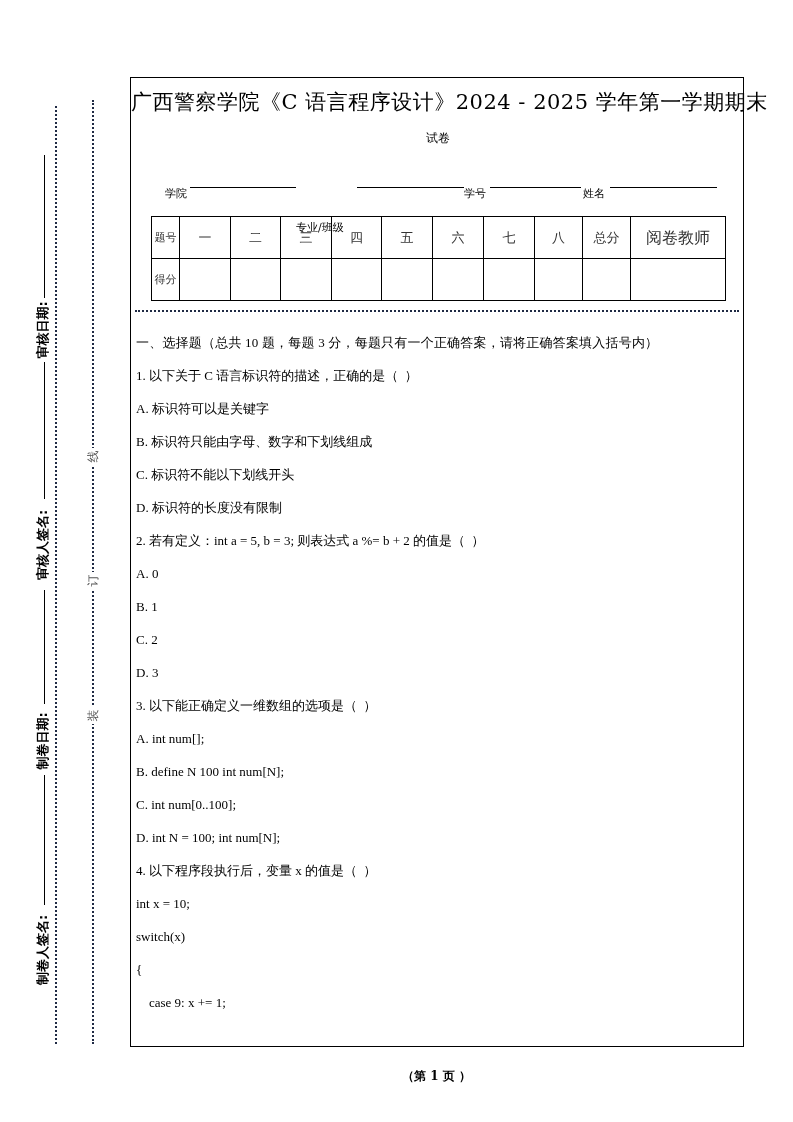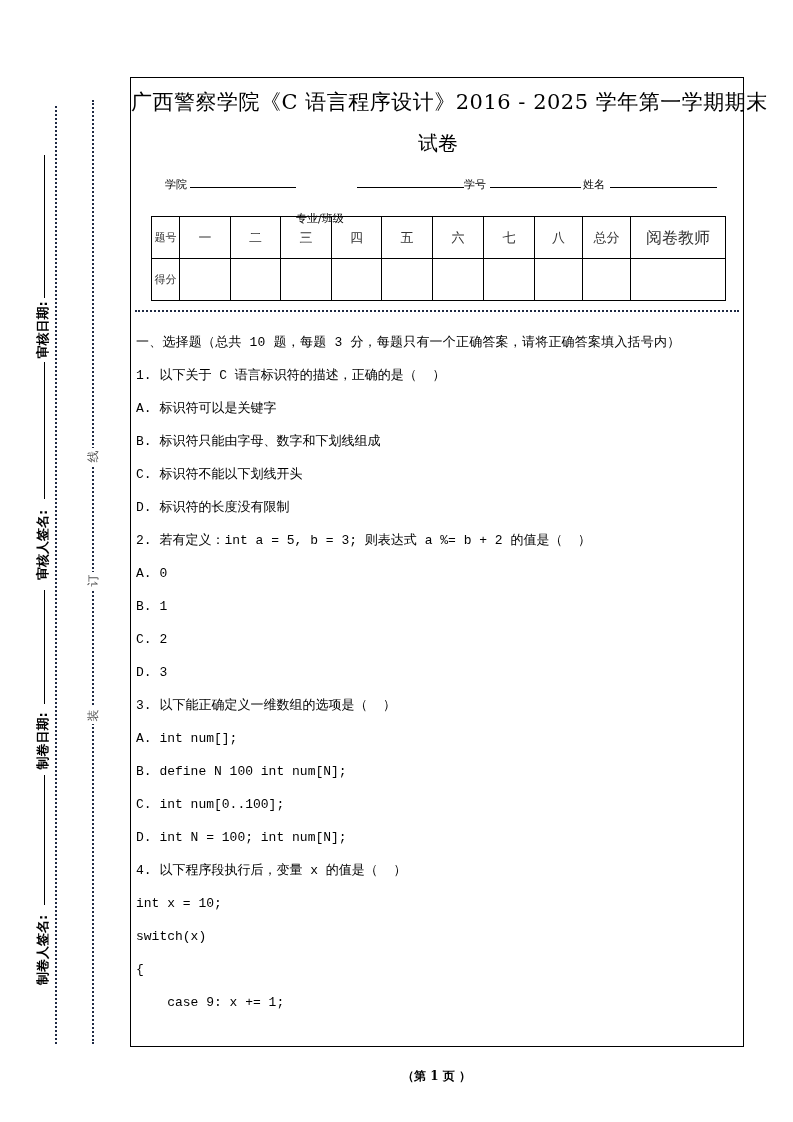--- a/index.html
+++ b/index.html
@@ -49,27 +49,27 @@
     #title-line1 {
       position: absolute; left: 0; top: 10px; width: 614px;
       text-align: center;
       font-family: "DejaVu Serif", "Liberation Serif", serif;
       font-size: 21px; letter-spacing: 0.5px; white-space: nowrap;
     }
     #title-line2 {
       position: absolute; left: 0; top: 52px; width: 614px;
       text-align: center;
       font-family: "DejaVu Serif", "Liberation Serif", serif;
-      font-size: 20px;
+      font-size: 12px;
     }
     #info-row {
       position: absolute; top: 96px; left: 34px; height: 16px;
       font-family: "DejaVu Serif", serif; font-size: 11px;
     }
-    .info-label { position: absolute; top: 3px; white-space: nowrap; }
+    .info-label { position: absolute; top: 12px; white-space: nowrap; }
     .info-blank {
       position: absolute; top: 13px; height: 0;
       border-bottom: 1px solid #000;
     }
 
     
     #score-table {
       position: absolute; left: 20px; top: 138px;
       border-collapse: collapse;
       font-family: "DejaVu Serif", serif;
@@ -84,21 +84,21 @@
     #score-table td.teacher { font-size: 16px; line-height: 19px; }
 
     #dotted-sep {
       position: absolute; left: 4px; top: 232px; width: 604px; height: 0;
       border-top: 2px dotted #1f2a44;
     }
 
     
     #questions {
       position: absolute; left: 5px; top: 254px; width: 604px;
-      font-family: Liberation Mono, monospace;
+      font-family: Liberation Serif, serif;
       font-size: 13px; line-height: 20px;
     }
     .q-line { height: 33px; white-space: pre; }
     .q-section { height: auto; white-space: normal; line-height: 22px; margin-bottom: 12px; letter-spacing: 0.2px; }
 
     #page-footer {
       position: absolute; left: 0; top: 1068px; width: 873px;
       text-align: center;
       font-family: "DejaVu Serif", serif; font-weight: bold; font-size: 12px;
     }
@@ -127,21 +127,21 @@
 <div class="vlabel" style="top:910px;height:80px;">
   <span>制卷人签名:</span>
 </div>
 
 <div class="bind-char" style="top:448px;"><span>线</span></div>
 <div class="bind-char" style="top:572px;"><span>订</span></div>
 <div class="bind-char" style="top:707px;"><span>装</span></div>
 
 <div id="exam-box">
 
-  <div id="title-line1">广西警察学院《C 语言程序设计》2016 - 2025 学年第一学期期末</div>
+  <div id="title-line1">广西警察学院《C 语言程序设计》2024 - 2025 学年第一学期期末</div>
   <div id="title-line2">试卷</div>
 
   <div id="info-row">
     <span class="info-label" style="left:0;">学院</span>
     <span class="info-blank" style="left:25px;width:106px;"></span>
     <span class="info-label" style="left:131px;margin-top:34px;">专业/班级</span>
     <span class="info-blank" style="left:192px;width:107px;"></span>
     <span class="info-label" style="left:299px;">学号</span>
     <span class="info-blank" style="left:325px;width:91px;"></span>
     <span class="info-label" style="left:418px;">姓名</span>

